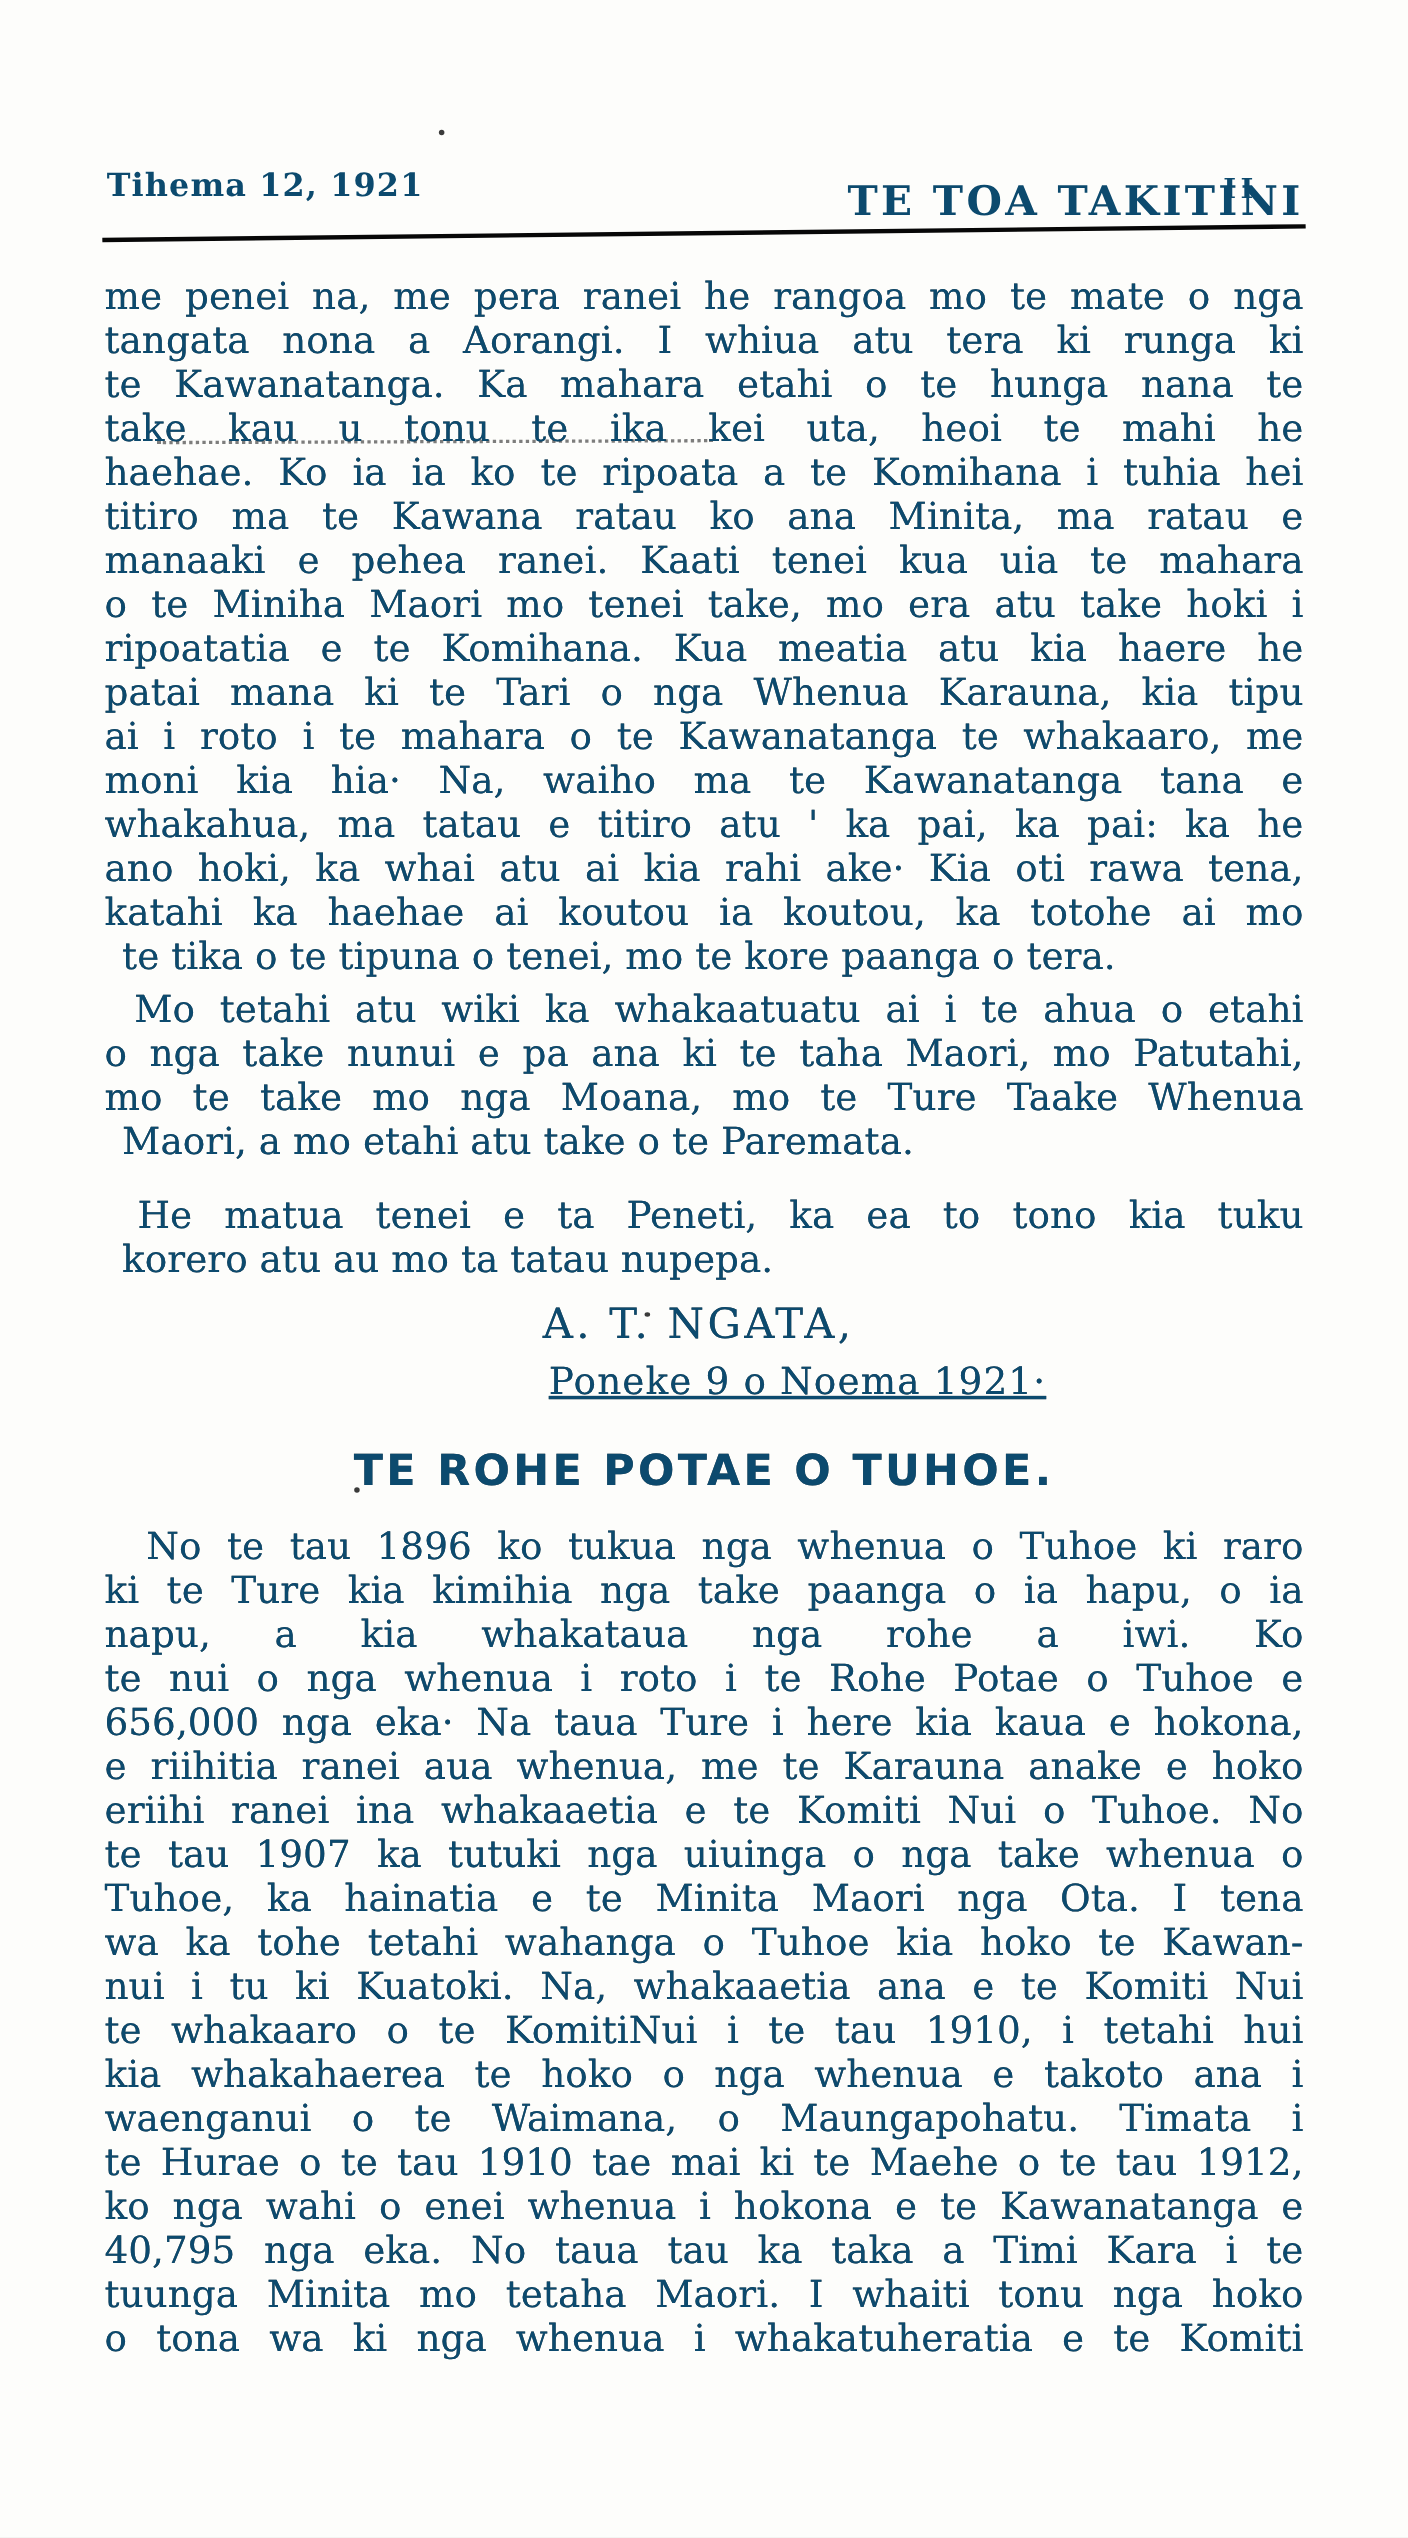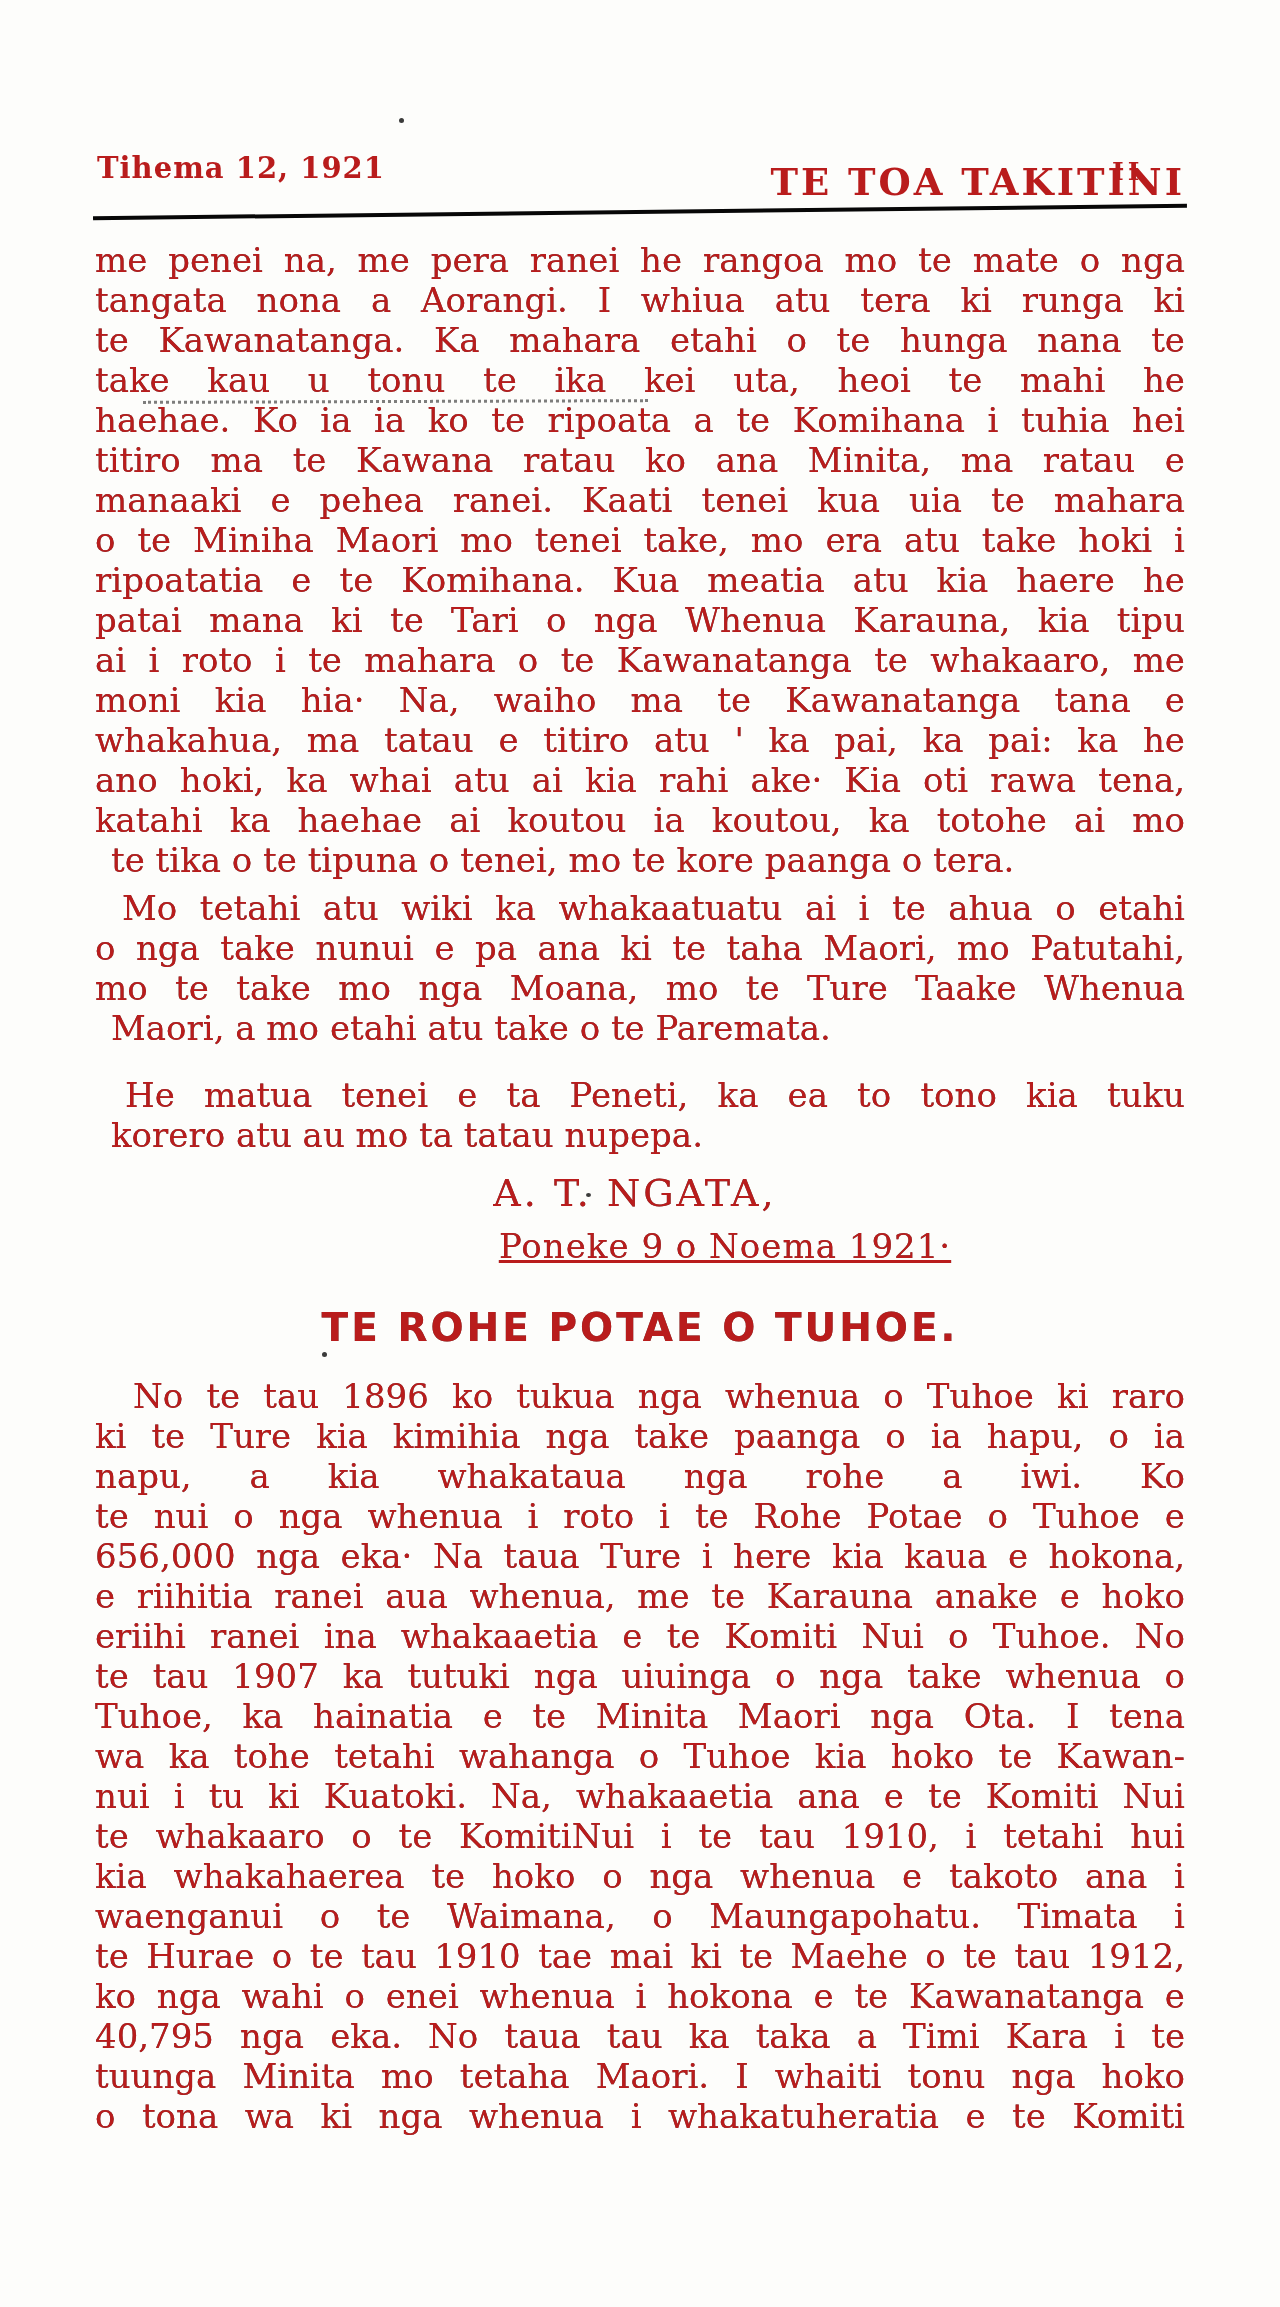--- a/index.html
+++ b/index.html
@@ -1,21 +1,21 @@
 <!DOCTYPE html>
 <html><head>
 <meta charset="utf-8">
 <style>
   html,body{margin:0;padding:0;background:#e8e8e6;}
   .page{
     position:relative;
     width:1280px;height:2307px;
     margin:0 auto;
     background:#fdfdfb;
-    color:#b91c1c;
+    color:#0c4a6e;
     font-family:"DejaVu Serif","Liberation Serif",serif;
     overflow:hidden;
   }
   
   .header-date{
     position:absolute;left:97px;top:151px;
     font-size:29px;font-weight:700;letter-spacing:1px;
     white-space:nowrap;
   }
   .header-title{
@@ -27,21 +27,21 @@
     position:absolute;left:1112px;top:157px;
     font-size:25px;font-weight:700;letter-spacing:4px;
   }
   .header-rule{
     position:absolute;left:93px;top:210px;width:1094px;height:4px;
     background:#070707;
     transform:rotate(-0.65deg);
   }
   
   .text-column{
-    position:absolute;left:95px;top:240px;width:1090px;
+    position:absolute;left:95px;top:250px;width:1090px;
     font-size:34px;line-height:40px;
     text-shadow:0 0 0.5px rgba(0,0,0,0.65);
   }
   .para{margin:0;padding:0;}
   .line{
     height:40px;
     text-align:justify;
     text-align-last:justify;
     white-space:nowrap;
     overflow:visible;

